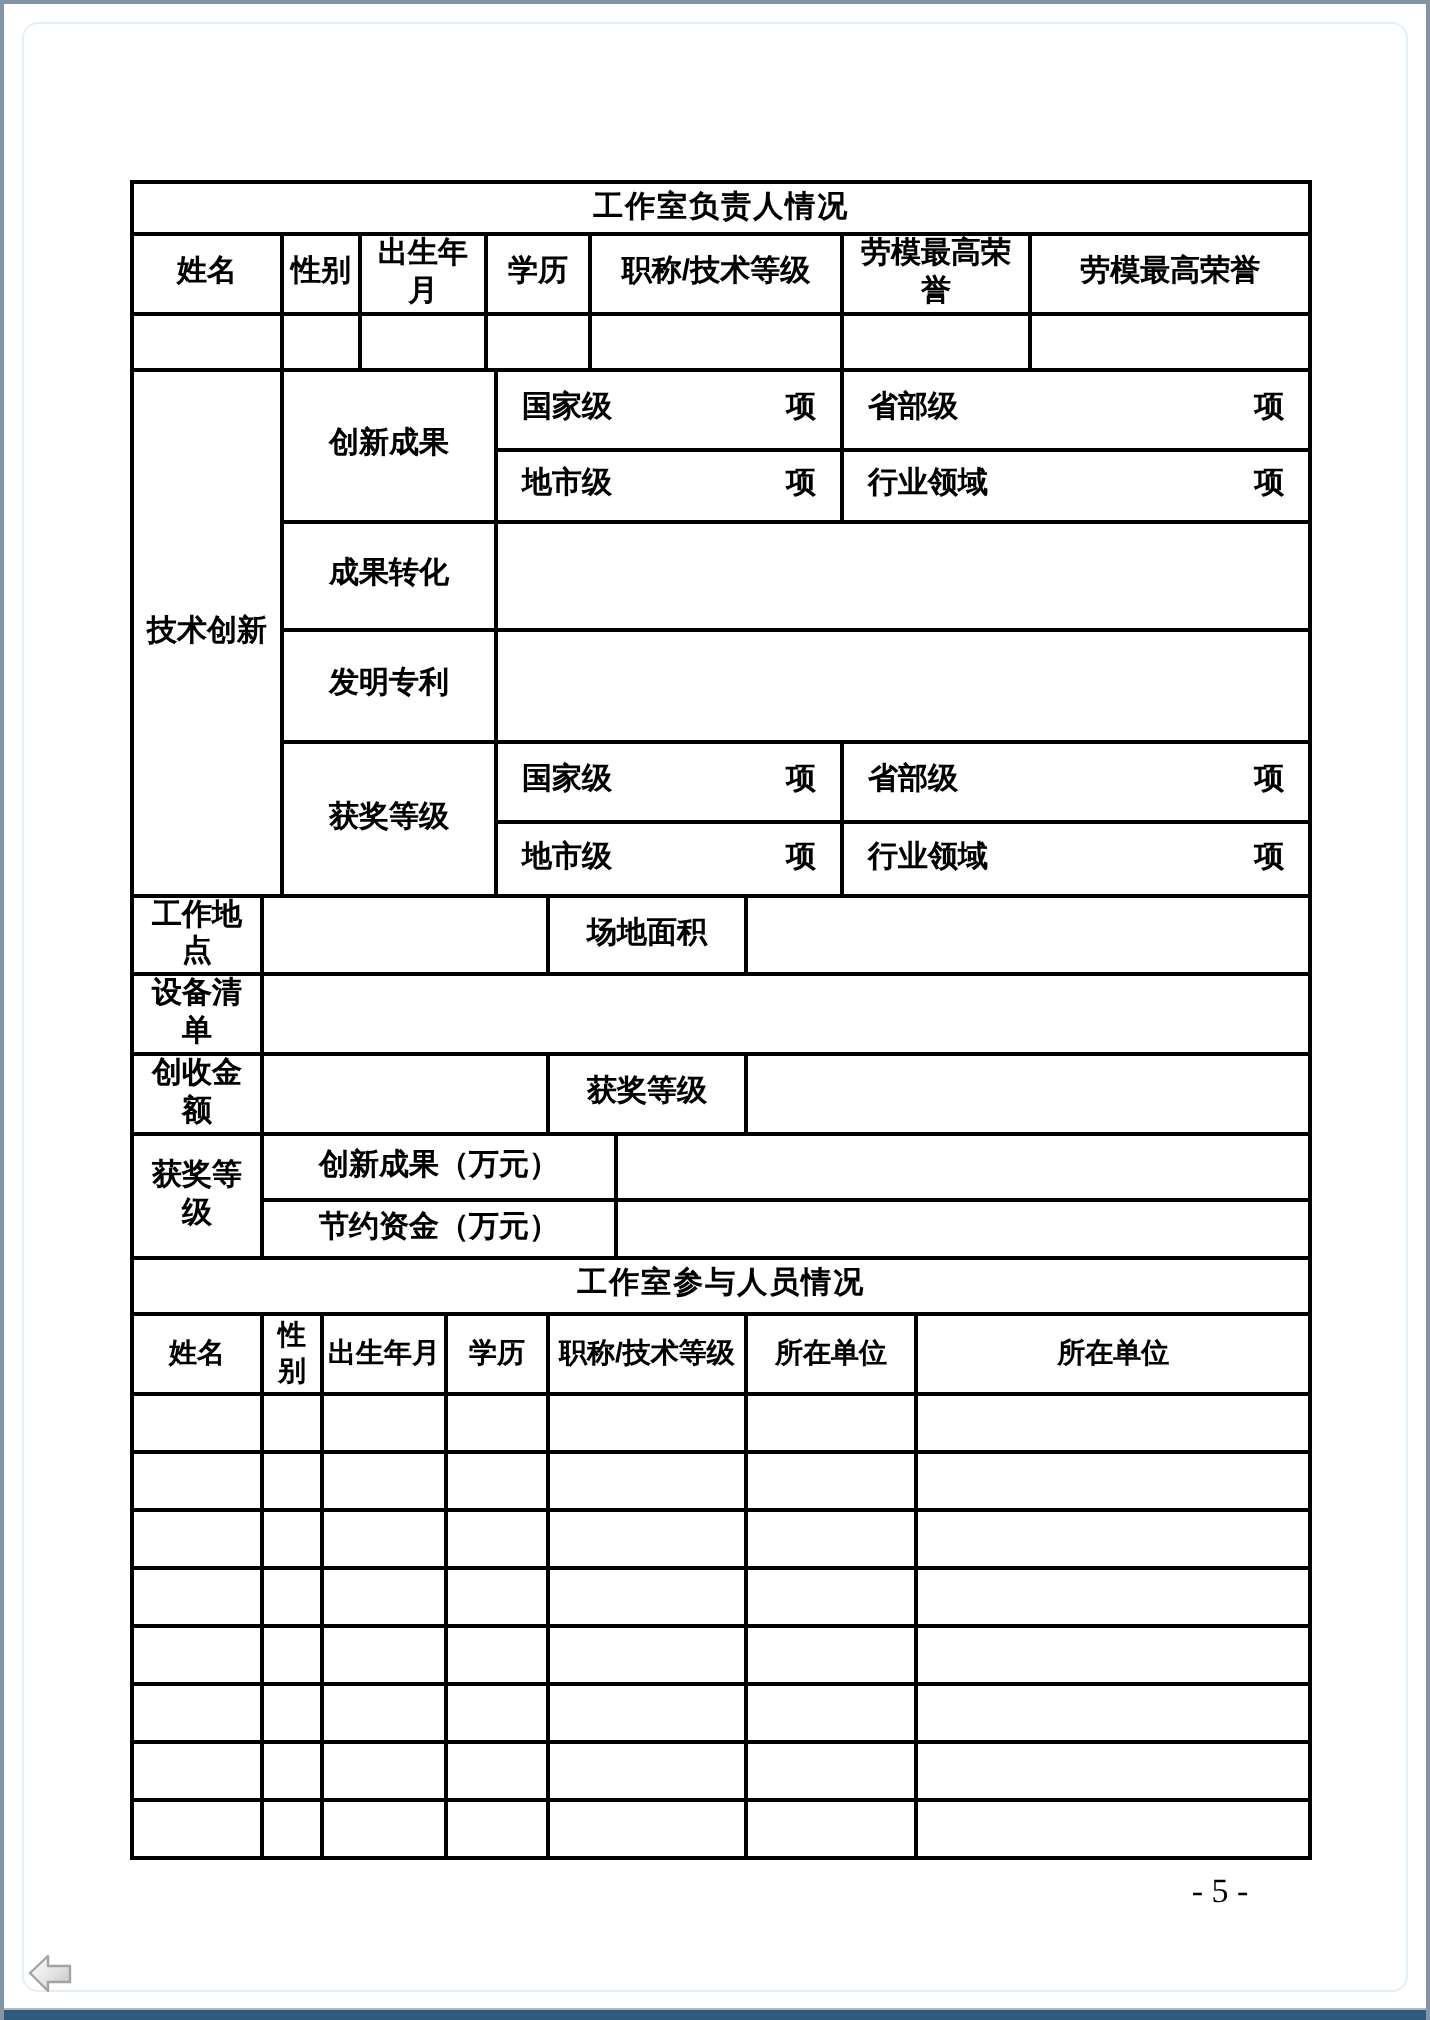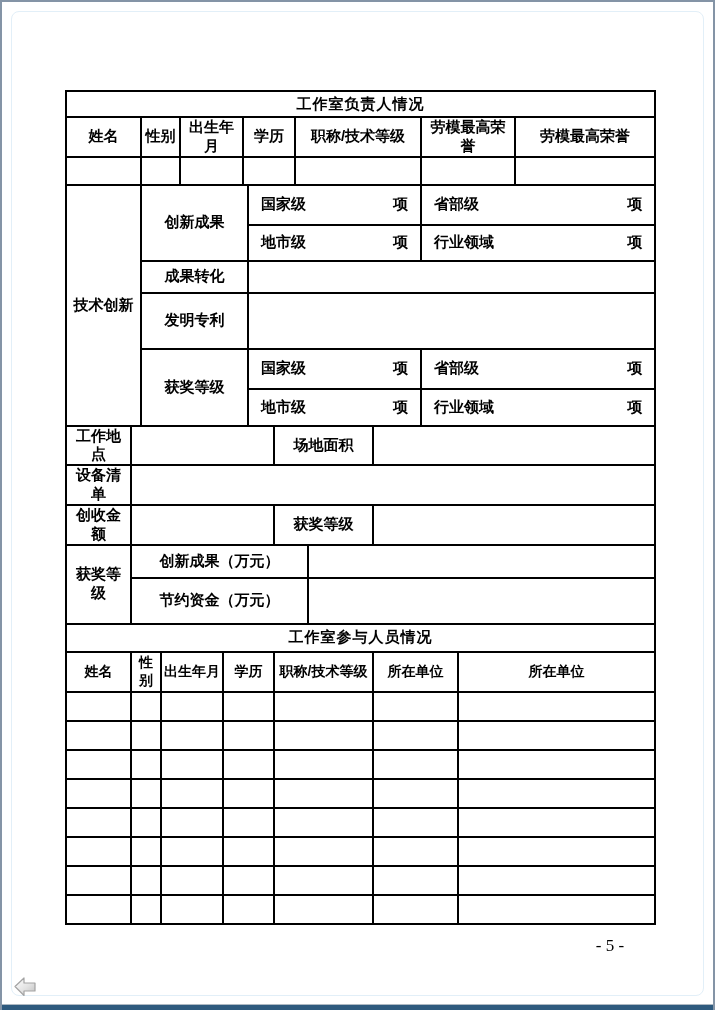--- a/index.html
+++ b/index.html
@@ -114,21 +114,21 @@
           <span>项</span>
         </div>
       </td>
       <td colspan="3" class="split-cell">
         <div class="split">
           <span>行业领域</span>
           <span>项</span>
         </div>
       </td>
     </tr>
-    <tr style="height:32px">
+    <tr style="height:54px">
       <td colspan="5">成果转化</td>
       <td colspan="8"></td>
     </tr>
     <tr style="height:56px">
       <td colspan="5">发明专利</td>
       <td colspan="8"></td>
     </tr>
     <tr style="height:40px">
       <td colspan="5" rowspan="2">获奖等级</td>
       <td colspan="5" class="split-cell">
@@ -176,21 +176,21 @@
       <td colspan="7"></td>
       <td colspan="3">获奖等级</td>
       <td colspan="4"></td>
     </tr>
 
     <tr style="height:33px">
       <td rowspan="2">获奖等级</td>
       <td colspan="9">创新成果（万元）</td>
       <td colspan="5"></td>
     </tr>
-    <tr style="height:46px">
+    <tr style="height:29px">
       <td colspan="9">节约资金（万元）</td>
       <td colspan="5"></td>
     </tr>
 
     <tr style="height:28px">
       <td colspan="15" class="title-cell">工作室参与人员情况</td>
     </tr>
 
     <tr class="t2" style="height:40px">
       <td>姓名</td>

